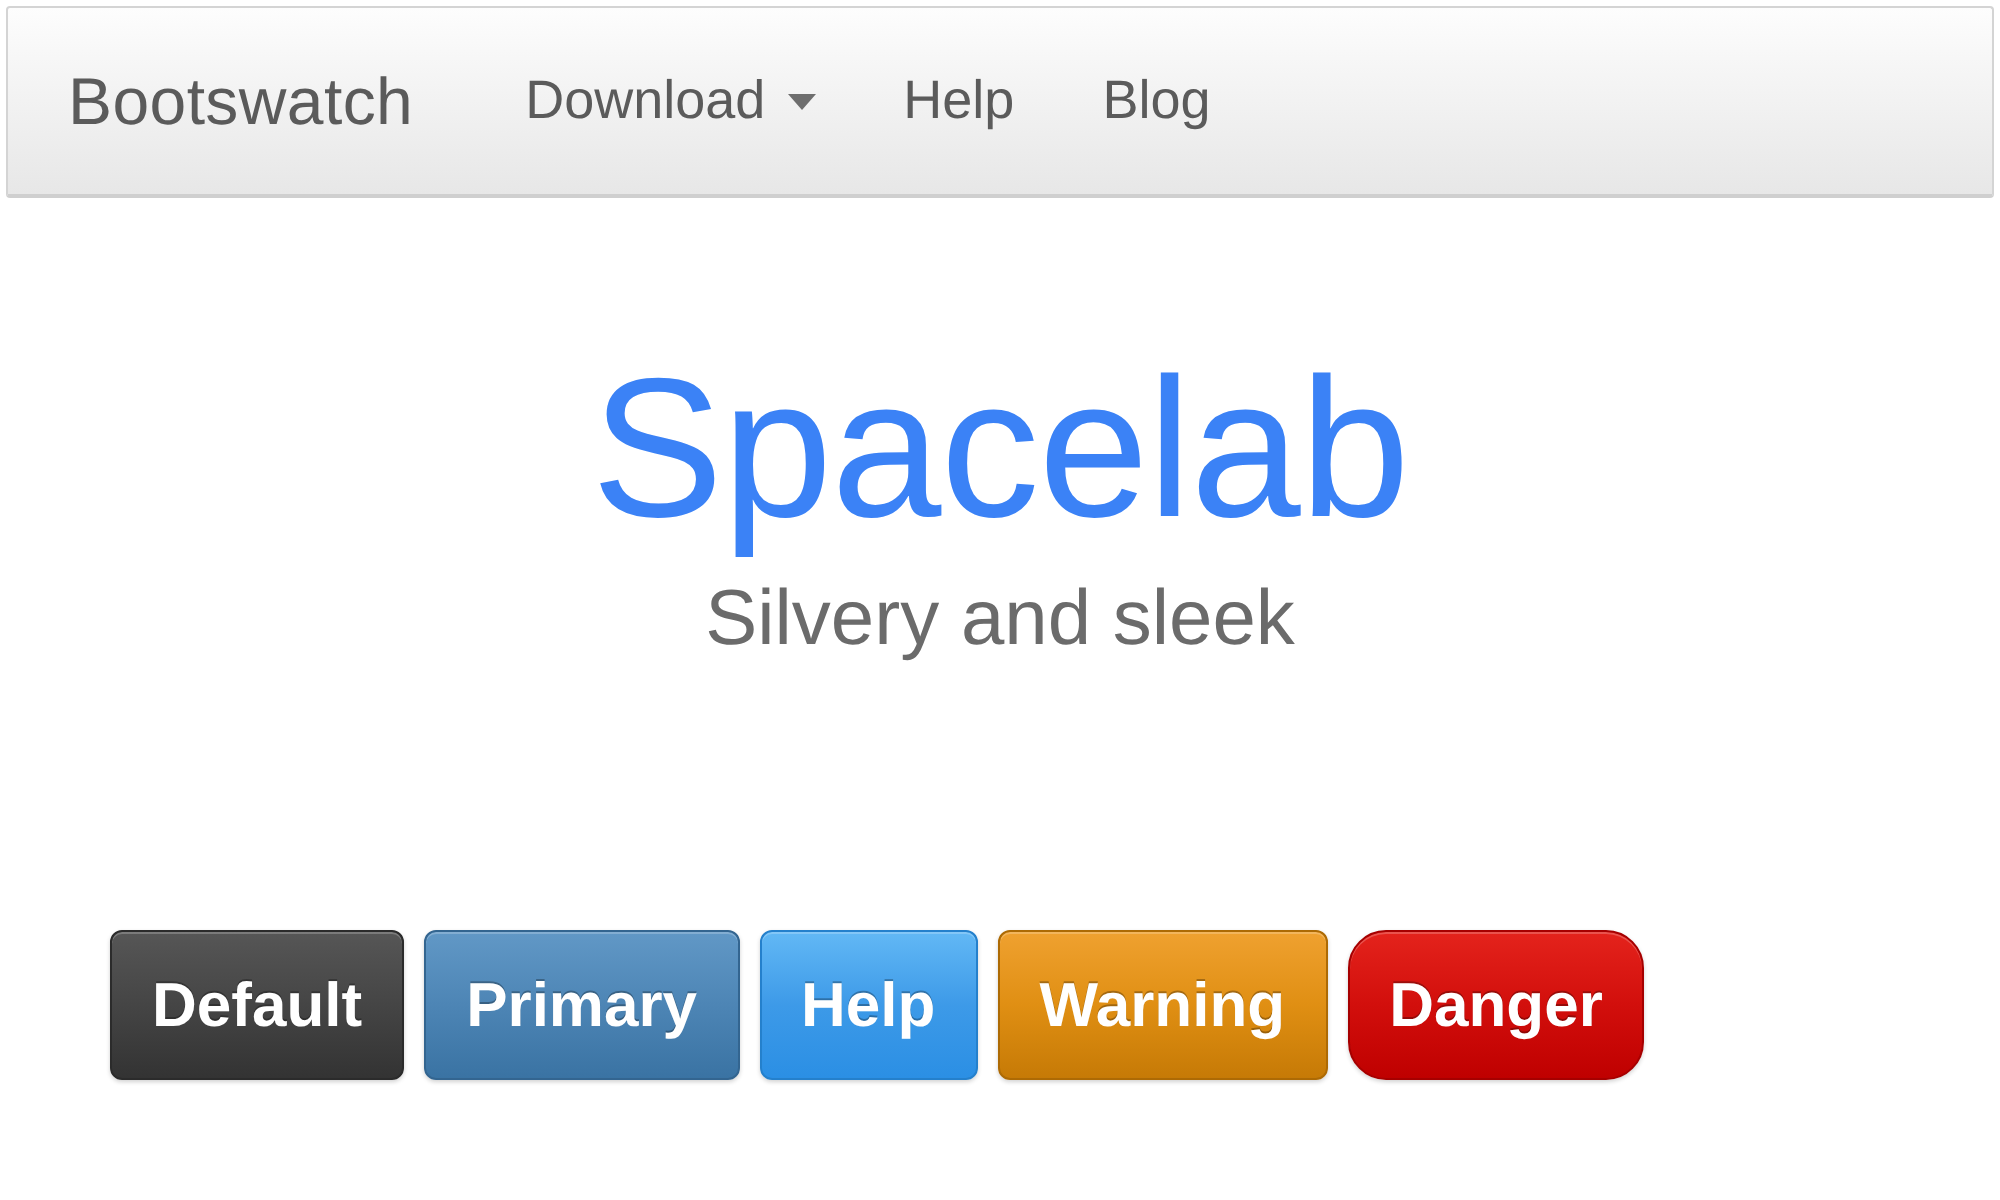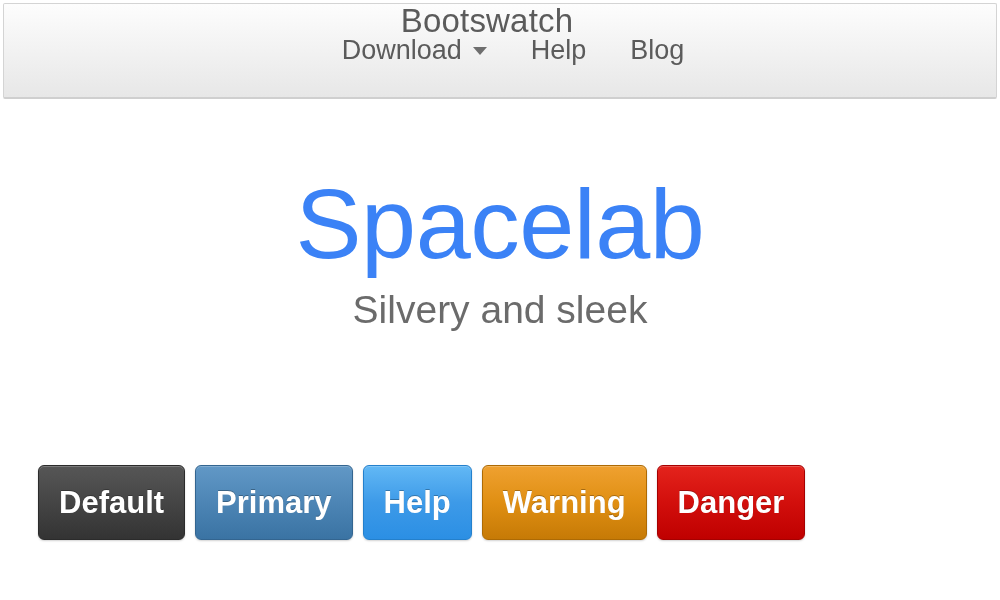--- a/index.html
+++ b/index.html
@@ -24,21 +24,20 @@
     width: 994px;
     height: 96px;
     box-sizing: border-box;
     background: linear-gradient(to bottom, #fdfdfd 0%, #f3f3f3 45%, #e7e7e7 100%);
     border: 1px solid #d4d4d4;
     border-bottom: 2px solid #cfcfcf;
     border-radius: 2px;
     display: flex;
     align-items: center;
     padding-left: 30px;
-    flex-direction: column;
   }
   .navbar-brand {
     font-size: 33px;
     color: #5b5b5b;
     letter-spacing: 0.2px;
     line-height: 1;
     white-space: nowrap;
     margin-right: 56px;
   }
   .navbar-nav {
@@ -93,21 +92,21 @@
     padding-top: 14px;
     font-size: 39px;
     font-weight: normal;
     color: #6b6b6b;
     line-height: 1.1;
   }
 
   
   .btn-row {
     position: absolute;
-    left: 38px;
+    left: 55px;
     top: 465px;
     display: flex;
     align-items: flex-end;
   }
   .btn {
     height: 75px;
     box-sizing: border-box;
     display: flex;
     align-items: center;
     justify-content: center;
@@ -144,20 +143,21 @@
     background: linear-gradient(to bottom, #62b8f5 0%, #3d9ae8 50%, #2b8fe4 100%);
     border-color: #2480cc;
   }
   .btn-warning {
     background: linear-gradient(to bottom, #efa130 0%, #e08f13 50%, #c67a06 100%);
     border-color: #ad6a04;
   }
   .btn-danger {
     background: linear-gradient(to bottom, #e4231c 0%, #d20f0c 50%, #bf0000 100%);
     border-color: #a60000;
+    border-radius: 19px;
   }
 </style>
 </head>
 <body>
 
 <div class="navbar">
   <a class="navbar-brand">Bootswatch</a>
 
   <ul class="navbar-nav">
 

